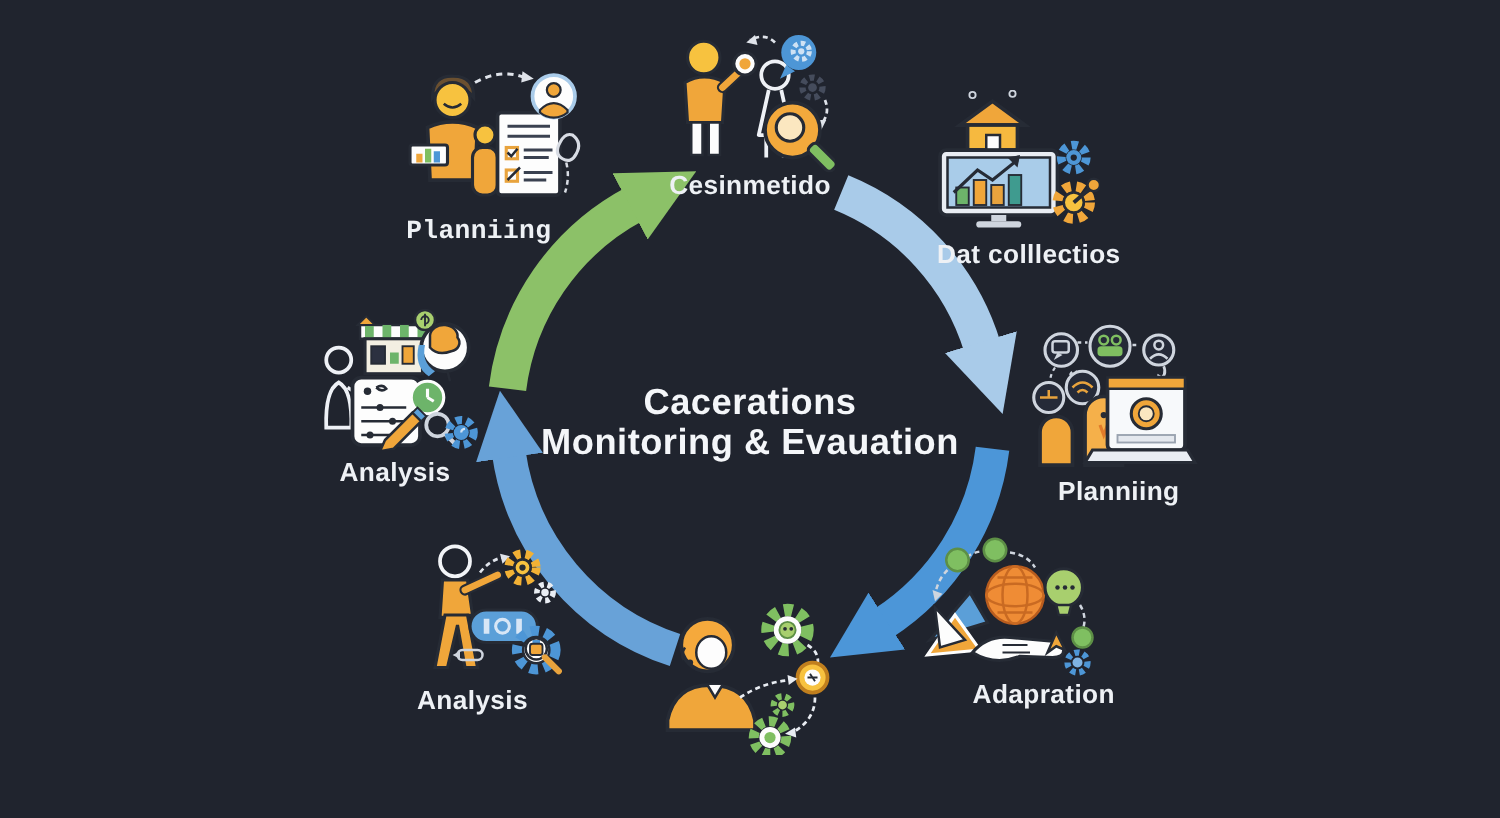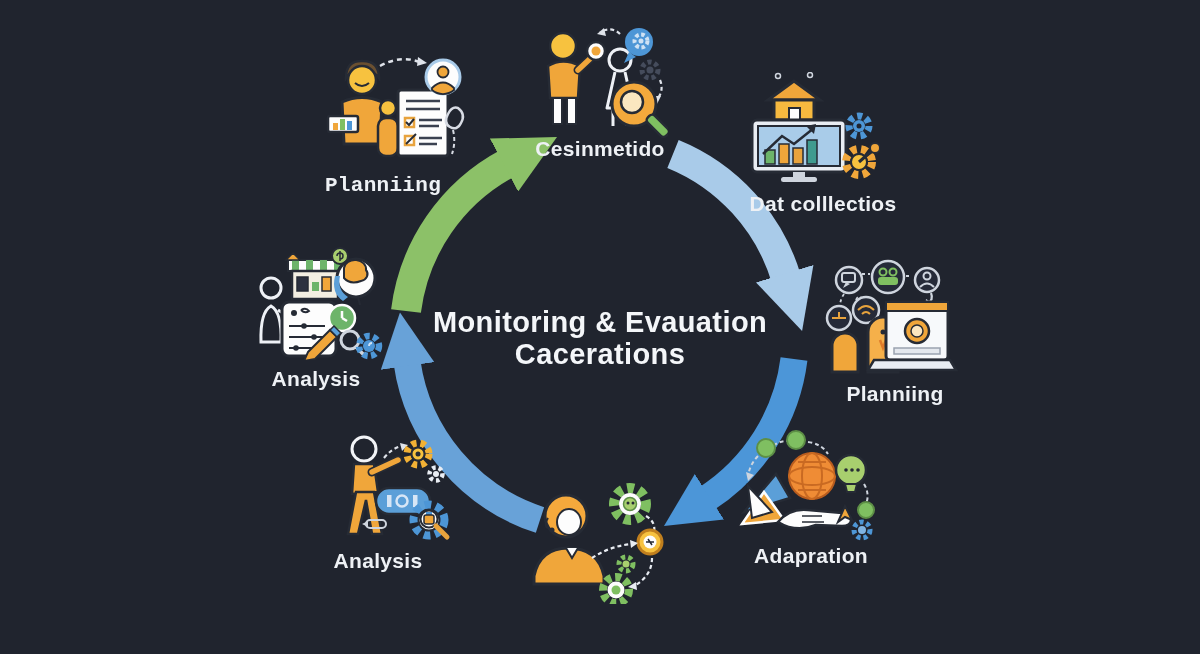--- a/index.html
+++ b/index.html
@@ -42,22 +42,22 @@
         <path d="M0 0 L2 1 L0 2 Z" fill="#68a2d8"></path>
       </marker>
     </defs>
     <path d="M 406 311 A 195 195 0 0 1 508 163" fill="none" stroke="#8cc168" stroke-width="30" marker-end="url(#ah-green)"></path>
     <path d="M 673 154 A 195 195 0 0 1 786 278" fill="none" stroke="#a9cbe9" stroke-width="30" marker-end="url(#ah-lblue)"></path>
     <path d="M 794 359 A 195 195 0 0 1 706 499" fill="none" stroke="#4c96d8" stroke-width="27" marker-end="url(#ah-mblue)"></path>
     <path d="M 540 520 A 195 195 0 0 1 407 362" fill="none" stroke="#68a2d8" stroke-width="27" marker-end="url(#ah-lfblue)"></path>
   </svg>
 
   <div id="cycle-title">
+    <div>Cacerations</div>
     <div>Monitoring &amp; Evauation</div>
-    <div>Cacerations</div>
   </div>
 
   <div class="icon" style="left:322px;top:52px;width:148px;height:118px;">
     <svg viewBox="0 0 148 118">
       <path d="M24 26 Q24 8 41 9 Q57 9 57 26 Q50 17 40 18 Q30 17 24 26 Z" fill="#6b5030" stroke="#262b35" stroke-width="2.5"></path>
       <circle cx="40" cy="28" r="14" fill="#f7c23f" stroke="#262b35" stroke-width="2.5"></circle>
       <path d="M33 31 q7 6 14 0" fill="none" stroke="#262b35" stroke-width="2"></path>
       <path d="M20 50 Q40 41 60 50 L58 92 L22 92 Z" fill="#f0a63a" stroke="#262b35" stroke-width="3"></path>
       <rect x="6" y="64" width="30" height="16" rx="2" fill="#fdfdfd" stroke="#262b35" stroke-width="2.5"></rect>
       <rect x="11" y="71" width="5" height="7" fill="#f0a63a"></rect>
@@ -304,17 +304,17 @@
       <circle cx="113" cy="100" r="10" fill="none" stroke="#4d96d6" stroke-width="6.5" stroke-dasharray="5 3.5"></circle>
       <circle cx="113" cy="100" r="6" fill="#4d96d6"></circle>
       <path d="M113 100 a3 3 0 0 1 3 -3" stroke="#cfe2f4" stroke-width="1.8" fill="none"></path>
     </svg>
   </div>
 
   <div class="stage-label" style="left:383px;top:174px;font-family:Liberation Mono, monospace;">Planniing</div>
   <div class="stage-label" style="left:600px;top:137px;">Cesinmetido</div>
   <div class="stage-label" style="left:823px;top:192px;">Dat colllectios</div>
   <div class="stage-label" style="left:895px;top:382px;">Planniing</div>
-  <div class="stage-label" style="left:811px;top:544px;">Adapration</div>
+  <div class="stage-label" style="left:835px;top:544px;">Adapration</div>
   <div class="stage-label" style="left:378px;top:549px;">Analysis</div>
   <div class="stage-label" style="left:316px;top:367px;">Analysis</div>
 
 </div>
 
 </body></html>

